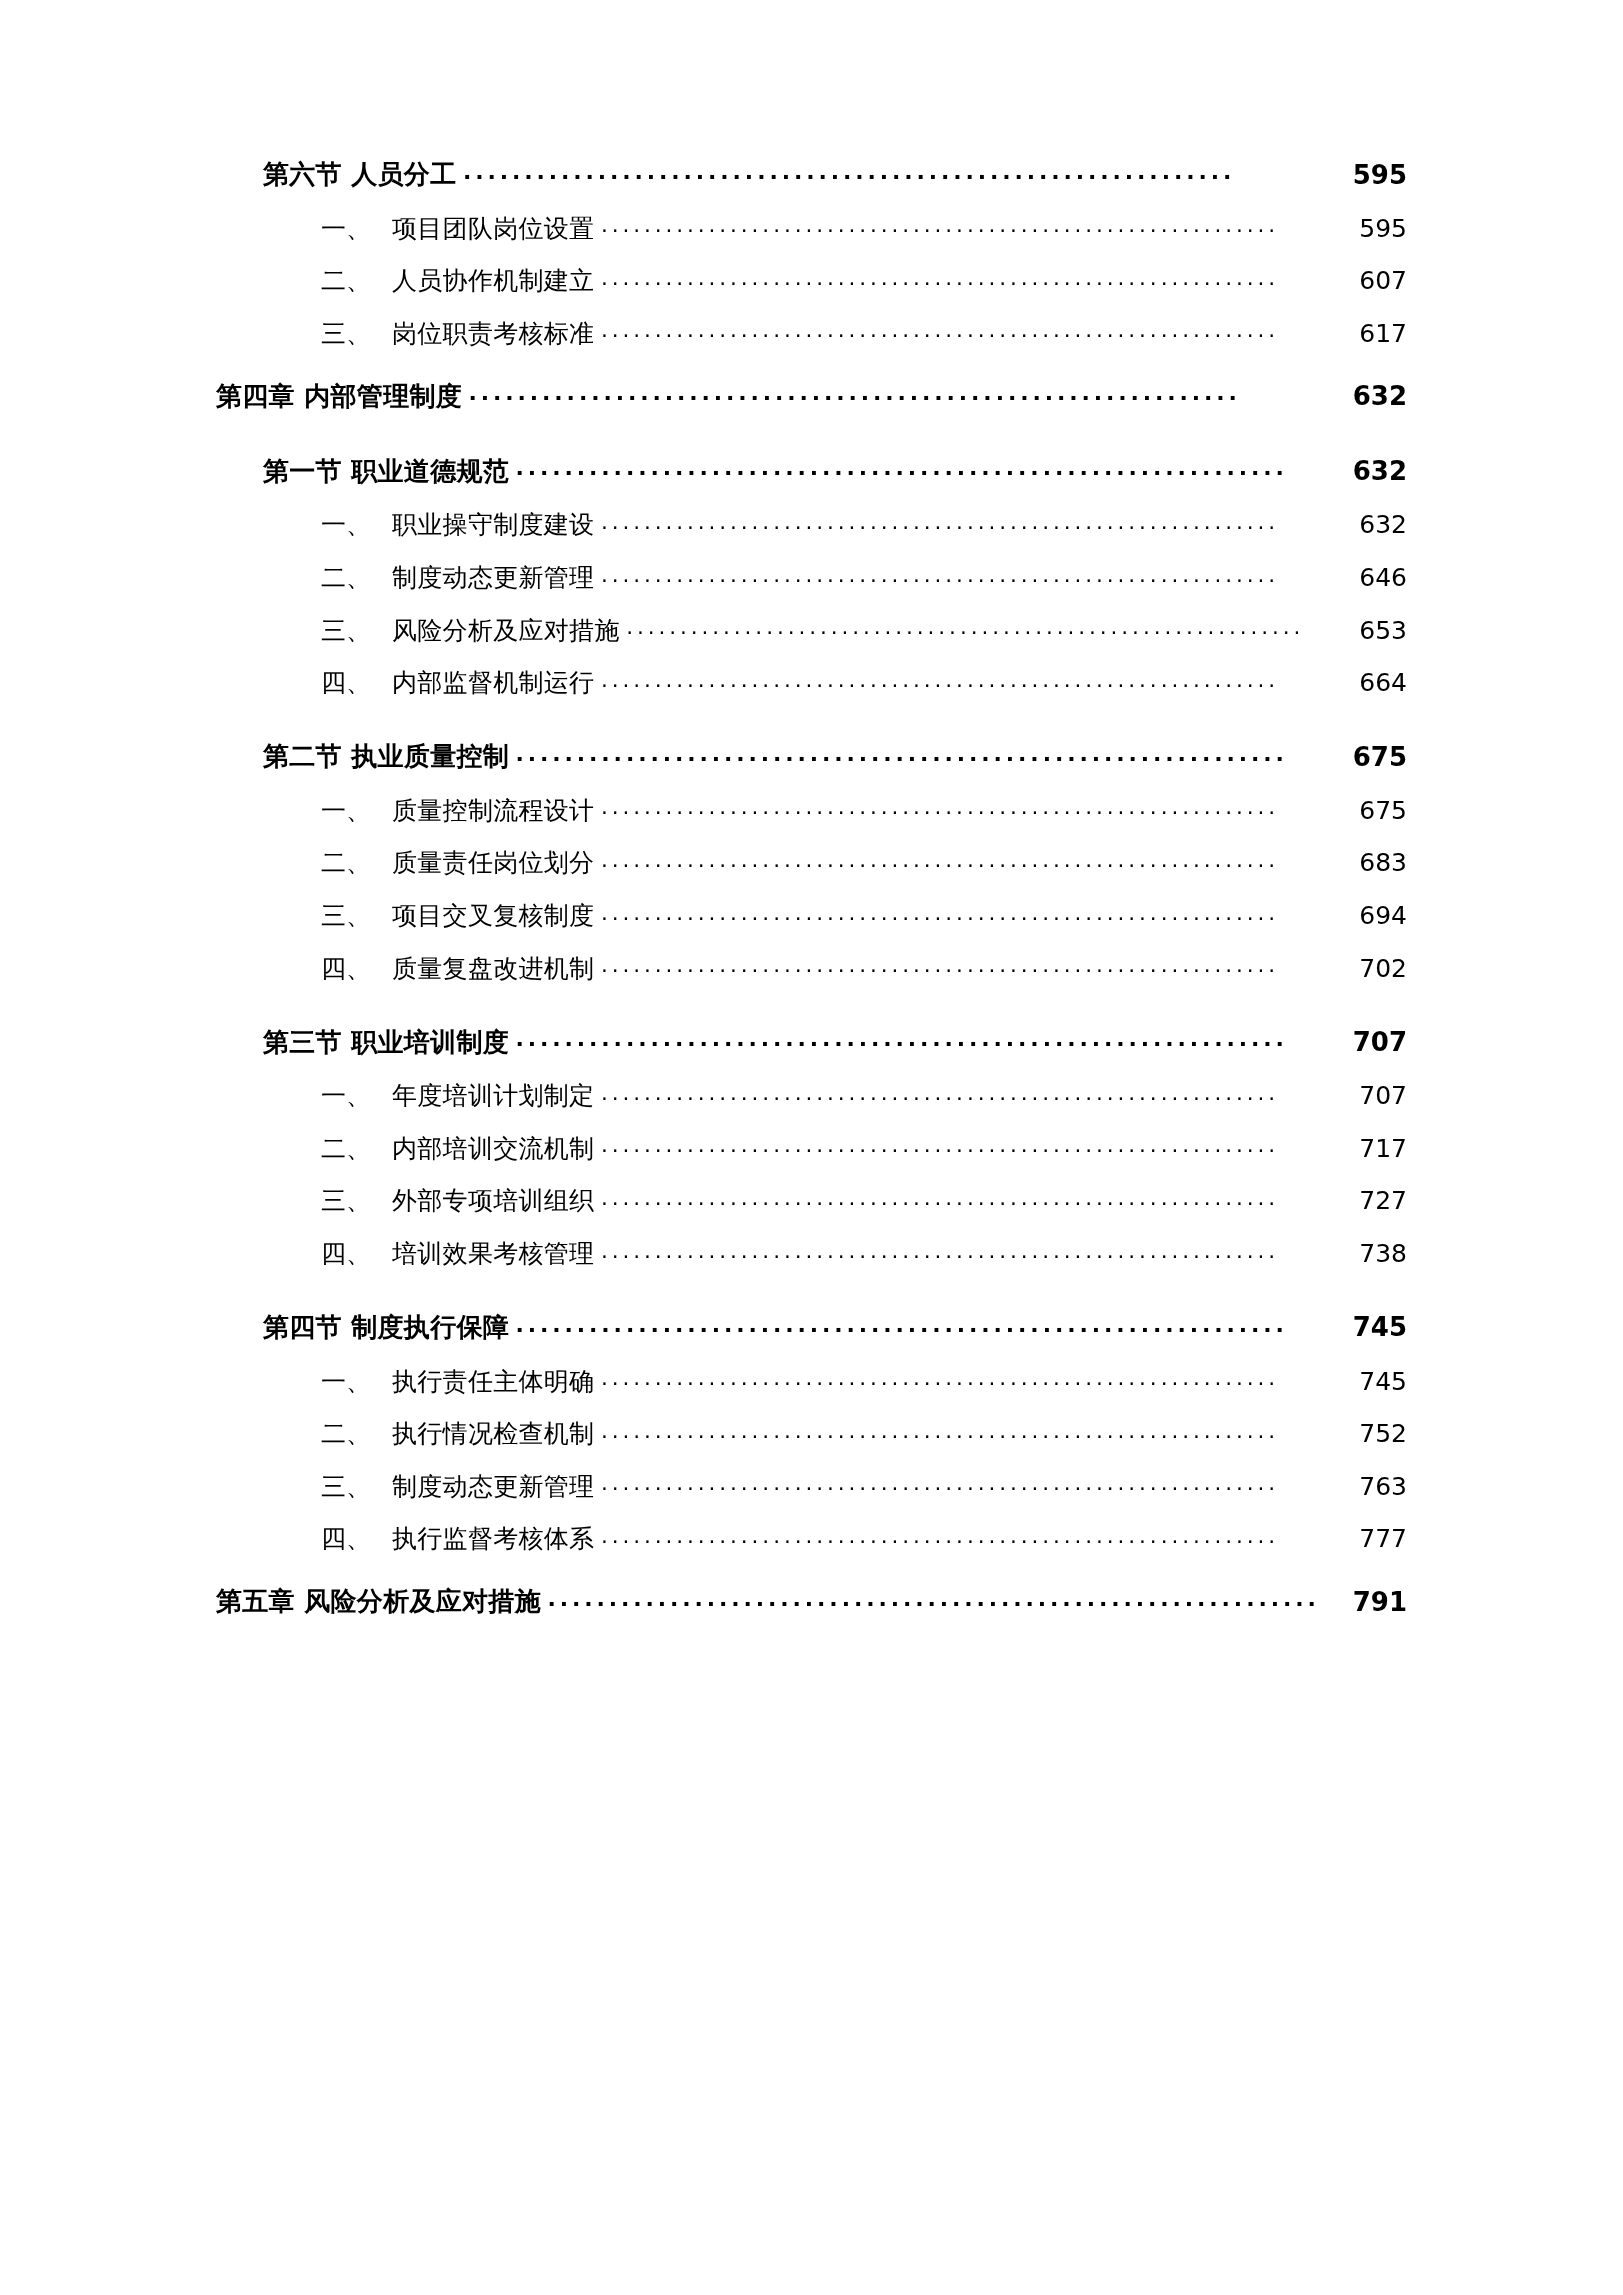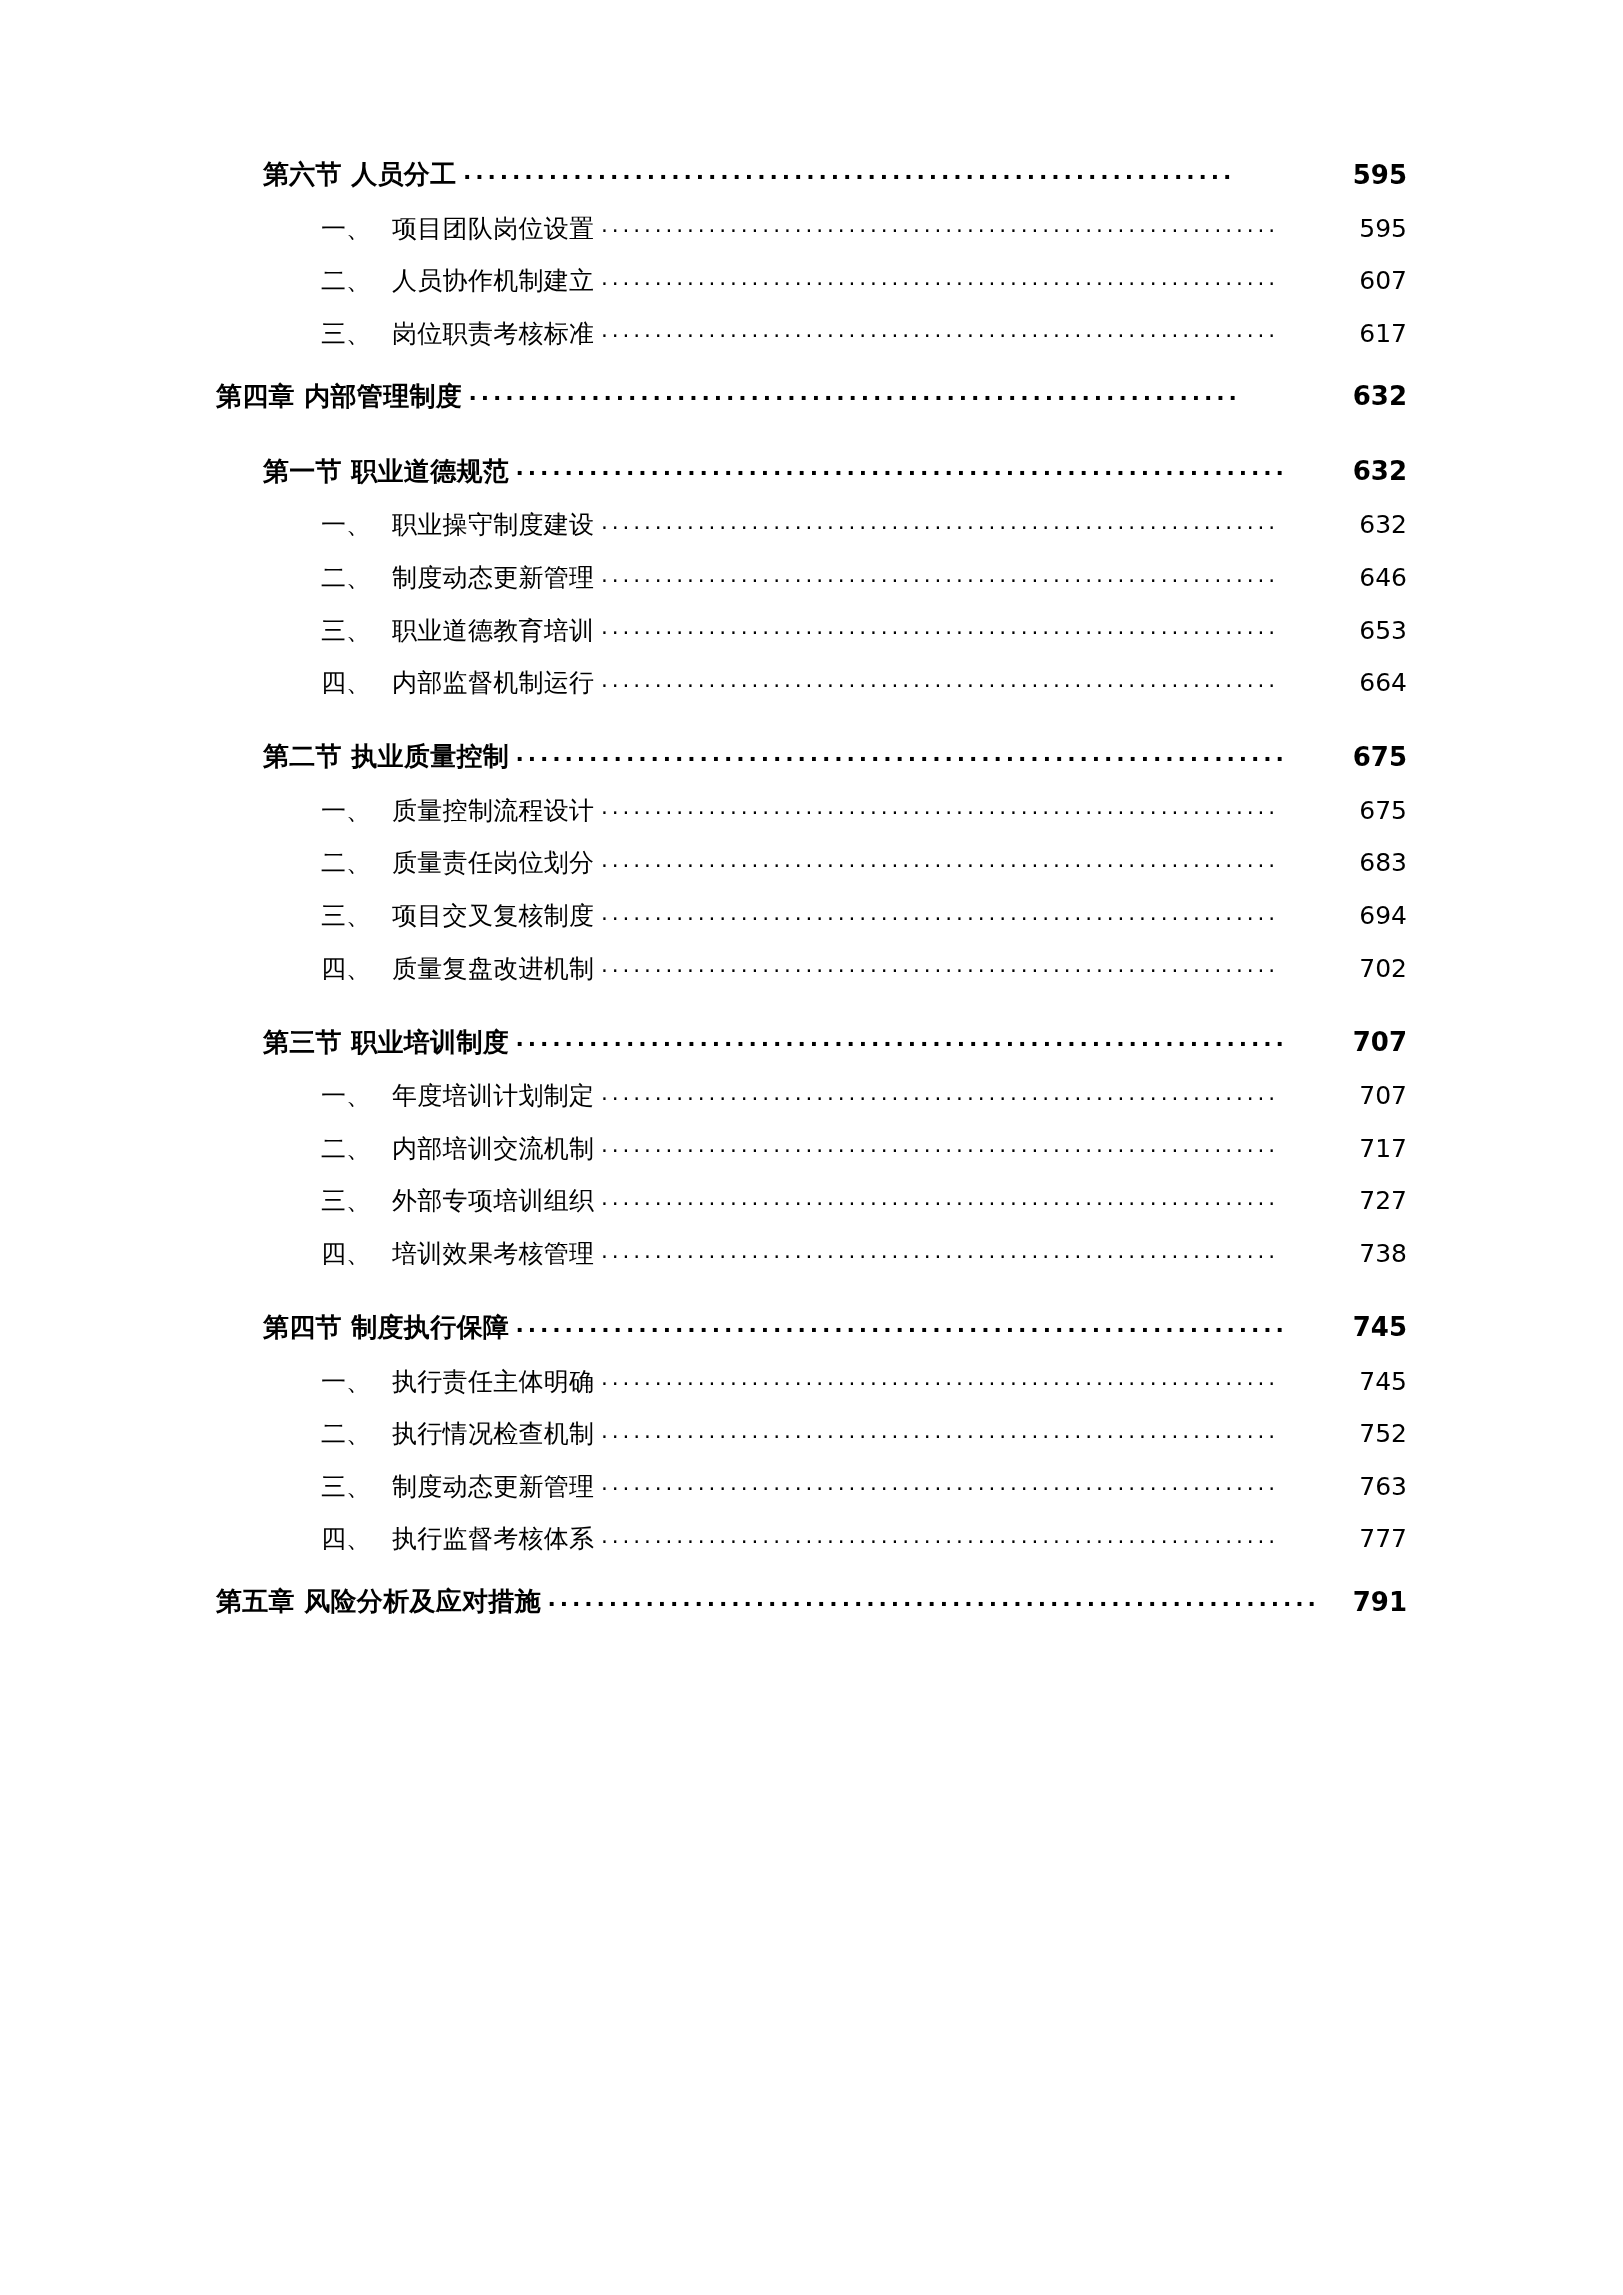--- a/index.html
+++ b/index.html
@@ -135,21 +135,21 @@
         <span class="toc-page">632</span>
       </div>
       <div class="toc-entry lvl-item">
         <span class="toc-num">二、</span>
         <span class="toc-label">制度动态更新管理</span>
         <span class="toc-dots">...............................................................</span>
         <span class="toc-page">646</span>
       </div>
       <div class="toc-entry lvl-item">
         <span class="toc-num">三、</span>
-        <span class="toc-label">职业道德教育培训</span>
+        <span class="toc-label">风险分析及应对措施</span>
         <span class="toc-dots">...............................................................</span>
         <span class="toc-page">653</span>
       </div>
       <div class="toc-entry lvl-item">
         <span class="toc-num">四、</span>
         <span class="toc-label">内部监督机制运行</span>
         <span class="toc-dots">...............................................................</span>
         <span class="toc-page">664</span>
       </div>
       <div class="toc-entry lvl-section">

